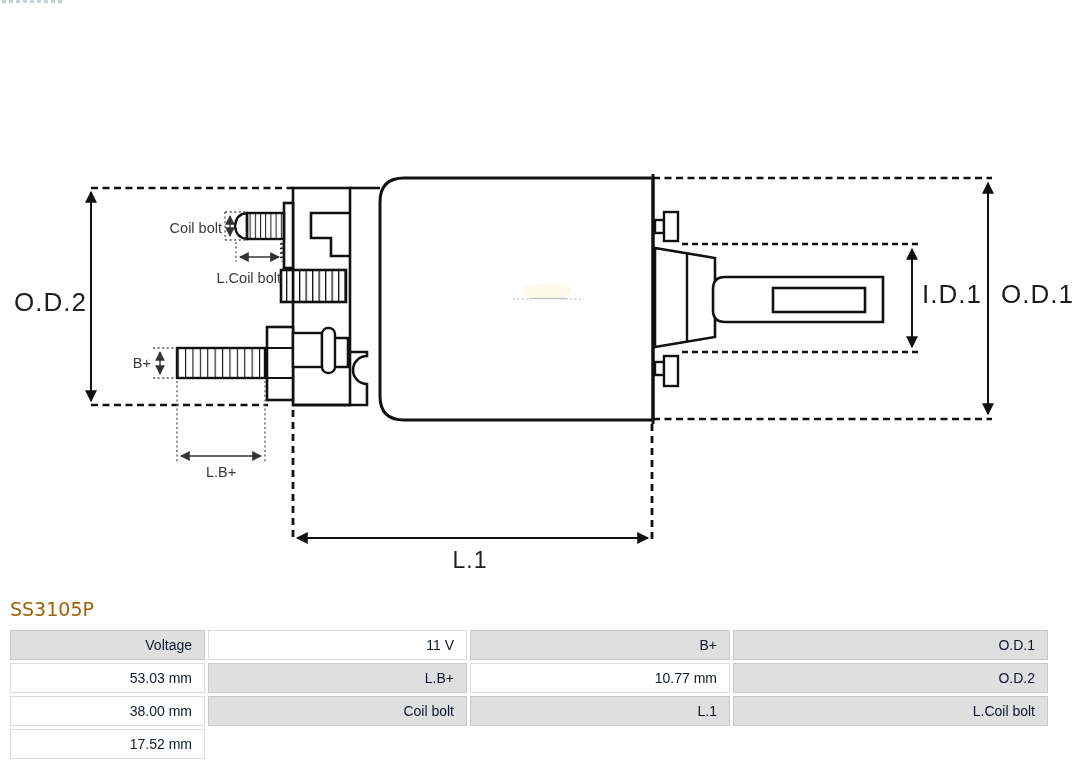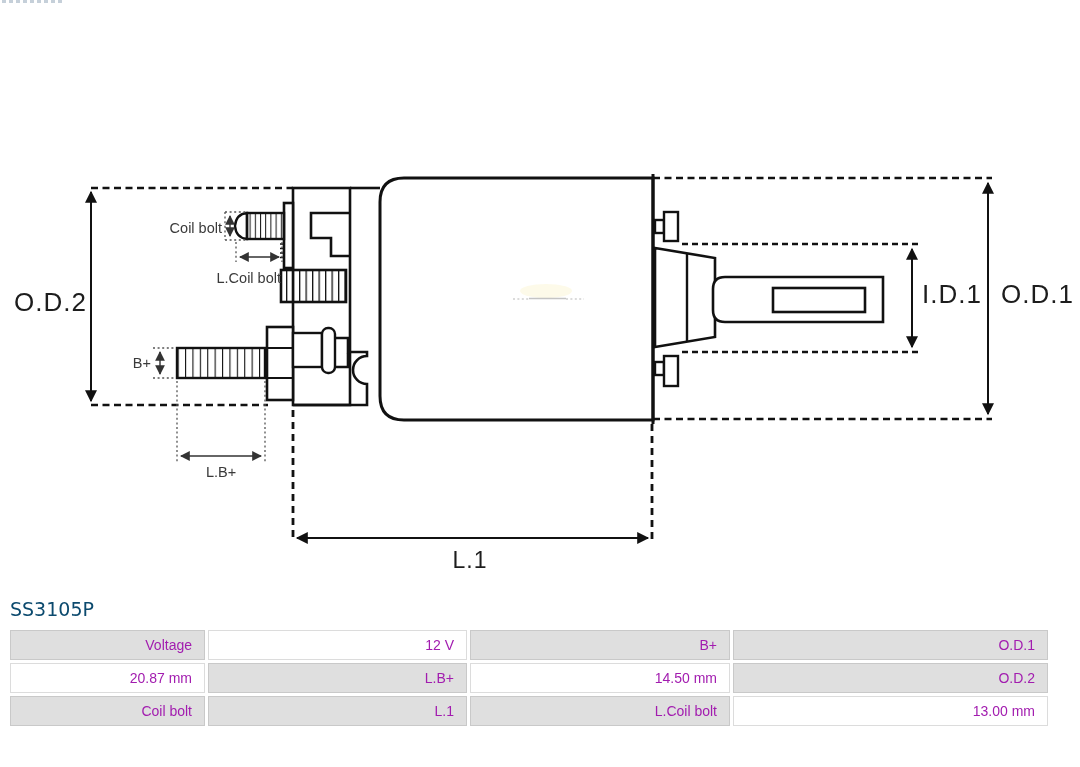--- a/index.html
+++ b/index.html
@@ -9,26 +9,26 @@
   .partial-logo{position:absolute;left:2px;top:0;width:62px;height:3px;
     background:repeating-linear-gradient(90deg,#b7c4d0 0 4px,#ffffff 4px 7px);
     opacity:.8;}
 
   svg text{font-family:"Liberation Sans",sans-serif;}
   .dim-big{font-size:26px;fill:#1d1d1d;letter-spacing:1px;}
   .dim-mid{font-size:23px;fill:#1d1d1d;letter-spacing:1px;}
   .dim-small{font-size:14.5px;fill:#3a3a3a;}
 
   .part-number{position:absolute;left:10px;top:599px;font-size:19px;line-height:21px;
-    color:#0c4a6e;font-family:"DejaVu Sans","Liberation Sans",sans-serif;font-weight:500;}
+    color:#a16207;font-family:"DejaVu Sans","Liberation Sans",sans-serif;font-weight:500;}
 
   .spec-table{position:absolute;left:10px;top:630px;display:grid;
     grid-template-columns:195px 259px 260px 315px;
     grid-auto-rows:30px;gap:3px;}
-  .cell{box-sizing:border-box;font-size:14px;color:#a21caf;text-align:right;
+  .cell{box-sizing:border-box;font-size:14px;color:#0f172a;text-align:right;
     padding:0 12px 0 4px;line-height:28px;white-space:nowrap;overflow:hidden;}
   .cell.lab{background:#dfdfdf;border:1px solid #c9c9c9;}
   .cell.val{background:#ffffff;border:1px solid #dcdcdc;}
 </style>
 </head>
 <body>
 
 <div class="stage">
 
   <div class="partial-logo"></div>
@@ -160,29 +160,30 @@
       <text class="dim-mid" x="470" y="568" text-anchor="middle">L.1</text>
     </g>
   </svg>
 
   
   <div class="part-number">SS3105P</div>
 
   
   <div class="spec-table">
     <div class="cell lab">Voltage</div>
-    <div class="cell val">12 V</div>
+    <div class="cell val">11 V</div>
     <div class="cell lab">B+</div>
 
     <div class="cell lab">O.D.1</div>
-    <div class="cell val">20.87 mm</div>
+    <div class="cell val">53.03 mm</div>
     <div class="cell lab">L.B+</div>
-    <div class="cell val">14.50 mm</div>
+    <div class="cell val">10.77 mm</div>
 
     <div class="cell lab">O.D.2</div>
+    <div class="cell val">38.00 mm</div>
     <div class="cell lab">Coil bolt</div>
 
     <div class="cell lab">L.1</div>
     <div class="cell lab">L.Coil bolt</div>
-    <div class="cell val">13.00 mm</div>
+    <div class="cell val">17.52 mm</div>
   </div>
 
 </div>
 
 </body></html>

